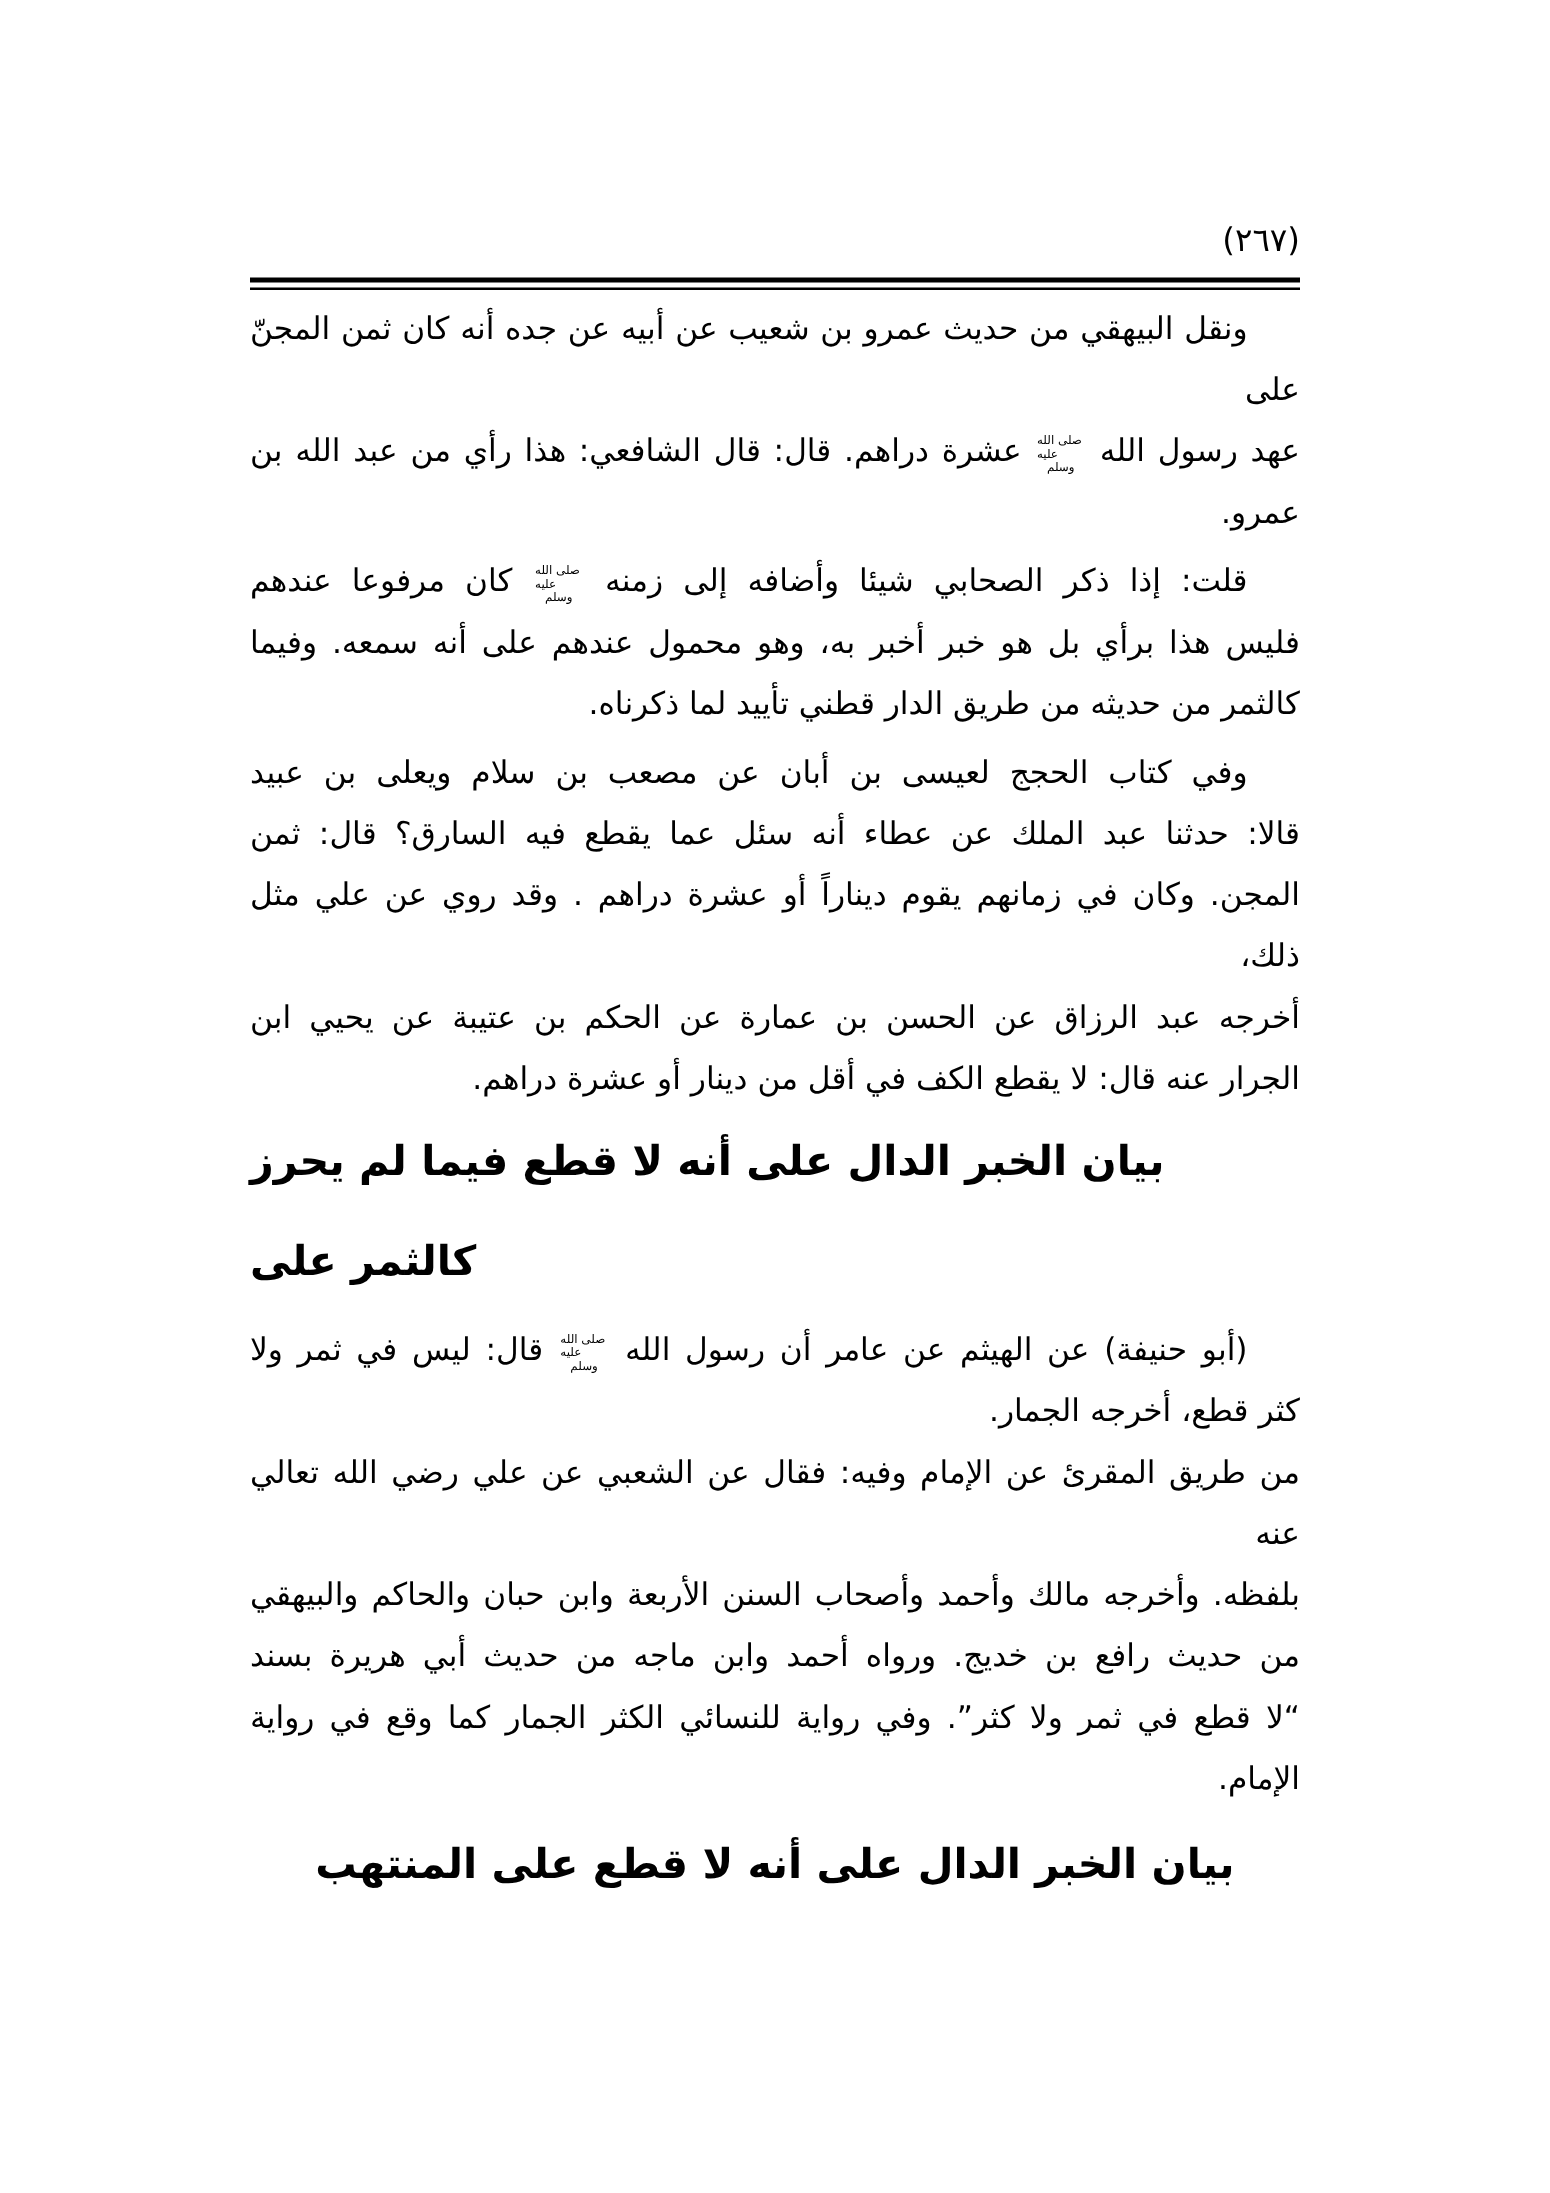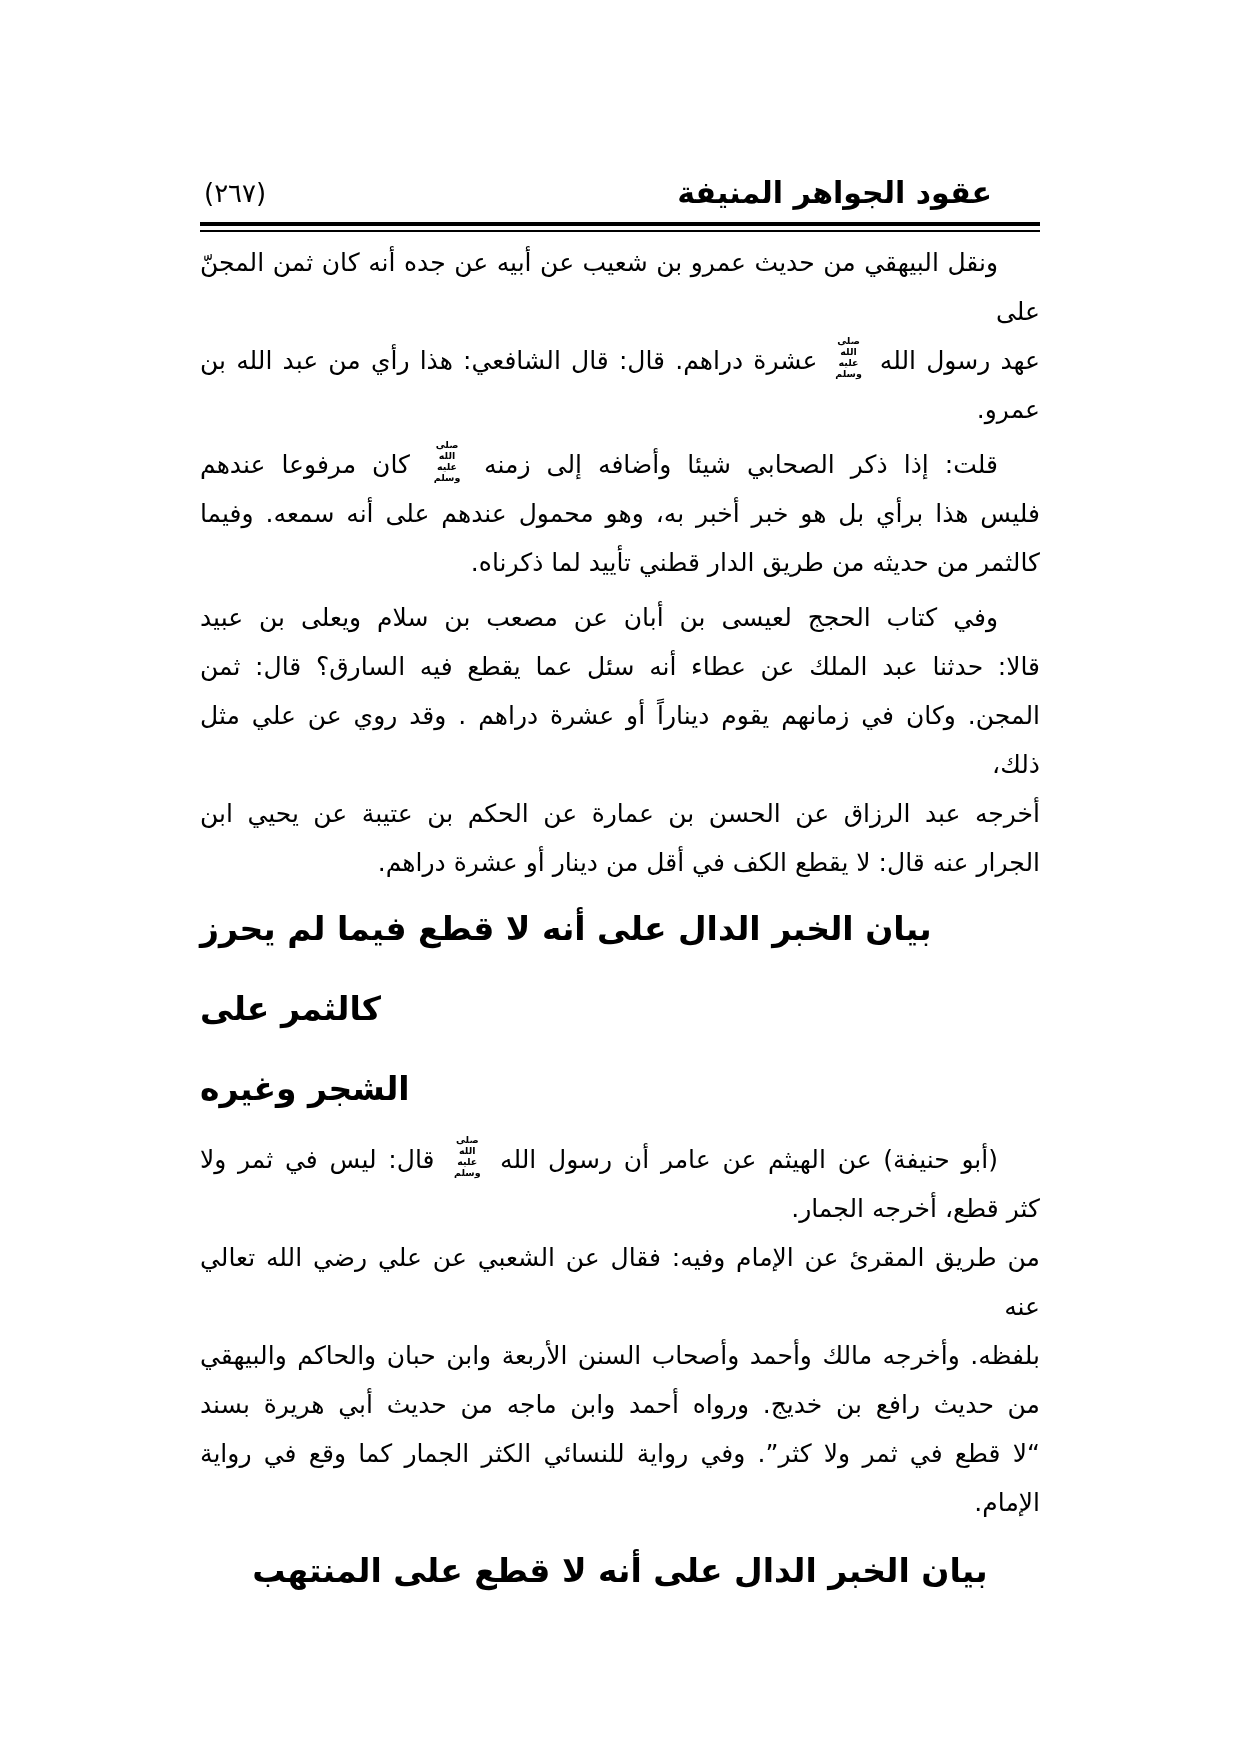--- a/index.html
+++ b/index.html
@@ -22,32 +22,31 @@
   .bl.r{text-align-last:right;}
   .ind{text-indent:42px;}
   .pgap{margin-top:6px;}
 
   .h1{font-weight:bold;font-size:33px;line-height:80px;text-align:left;margin-top:2px;}
   .h2{font-weight:bold;font-size:33px;line-height:88px;text-align:center;text-align-last:center;}
   .p-after-h{margin-top:6px;}
 
   .saw{
     display:inline-block;width:38px;font-size:9.5px;line-height:1.15;
-    text-align:center;text-align-last:center;vertical-align:-8px;white-space:normal;
-    text-indent:0;margin:0 2px;font-weight:bold;
+    text-align:left;text-align-last:center;vertical-align:-8px;white-space:normal;
+    text-indent:0;margin:0 2px;font-weight:normal;
   }
 </style>
 </head>
 <body>
 
 <div class="page">
   <div class="content">
 
     <div class="header-row">
-      <div class="book-title">عقود الجواهر المنيفة</div>
       <div class="page-number">(٢٦٧)</div>
     </div>
 
     <div class="rule-double"></div>
 
     <div class="body-lines">
 
 
       <div class="bl j ind pgap">ونقل البيهقي من حديث عمرو بن شعيب عن أبيه عن جده أنه كان ثمن المجنّ على</div>
       <div class="bl j"><span>عهد رسول الله </span><span class="saw">صلى الله عليه وسلم</span><span> عشرة دراهم. قال: قال الشافعي: هذا رأي من عبد الله بن عمرو.</span></div>
@@ -57,21 +56,20 @@
       <div class="bl r">كالثمر من حديثه من طريق الدار قطني تأييد لما ذكرناه.</div>
 
       <div class="bl j ind pgap">وفي كتاب الحجج لعيسى بن أبان عن مصعب بن سلام ويعلى بن عبيد</div>
       <div class="bl j">قالا: حدثنا عبد الملك عن عطاء أنه سئل عما يقطع فيه السارق؟ قال: ثمن</div>
       <div class="bl j">المجن. وكان في زمانهم يقوم ديناراً أو عشرة دراهم . وقد روي عن علي مثل ذلك،</div>
       <div class="bl j">أخرجه عبد الرزاق عن الحسن بن عمارة عن الحكم بن عتيبة عن يحيي ابن</div>
       <div class="bl r">الجرار عنه قال: لا يقطع الكف في أقل من دينار أو عشرة دراهم.</div>
 
       <div class="h1">
         <div>بيان الخبر الدال على أنه لا قطع فيما لم يحرز كالثمر على</div>
-        <div>الشجر وغيره</div>
       </div>
 
       <div class="bl j ind p-after-h"><span>(أبو حنيفة) عن الهيثم عن عامر أن رسول الله </span><span class="saw">صلى الله عليه وسلم</span><span> قال: ليس في ثمر ولا</span></div>
       <div class="bl r">كثر قطع، أخرجه الجمار.</div>
 
       <div class="bl j">من طريق المقرئ عن الإمام وفيه: فقال عن الشعبي عن علي رضي الله تعالي عنه</div>
       <div class="bl j">بلفظه. وأخرجه مالك وأحمد وأصحاب السنن الأربعة وابن حبان والحاكم والبيهقي</div>
       <div class="bl j">من حديث رافع بن خديج. ورواه أحمد وابن ماجه من حديث أبي هريرة بسند</div>
       <div class="bl j">“لا قطع في ثمر ولا كثر”. وفي رواية للنسائي الكثر الجمار كما وقع في رواية الإمام.</div>
 

